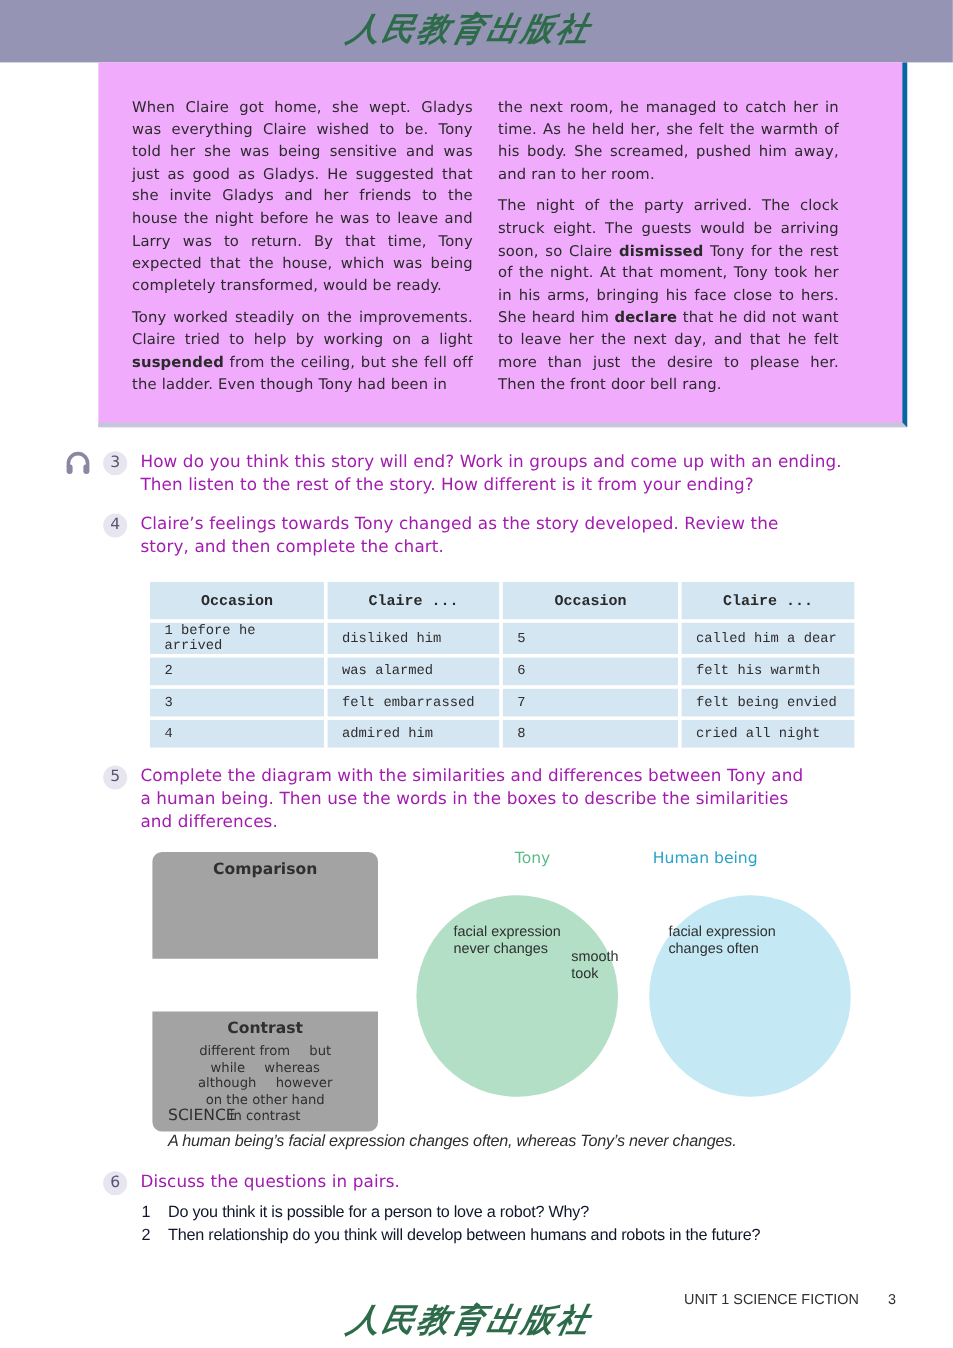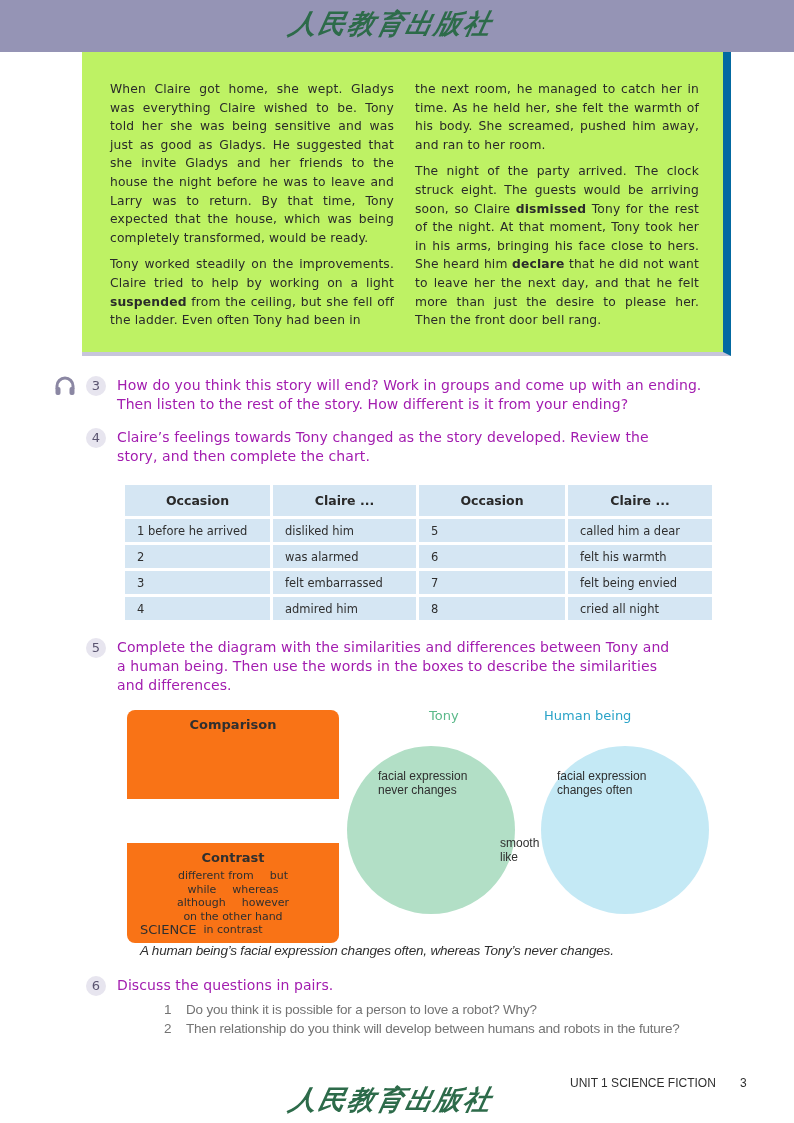--- a/index.html
+++ b/index.html
@@ -4,76 +4,76 @@
 <style>
   html, body { margin:0; padding:0; }
   body { width:794px; height:1123px; position:relative; background:#ffffff; overflow:hidden;
          font-family:"DejaVu Sans", sans-serif; color:#3a3446; }
   .topbar { position:absolute; left:0; top:0; width:794px; height:52px; background:#9594b5; }
   .logo { position:absolute; font-family:"DejaVu Serif", serif; font-style:italic; font-weight:bold;
           color:#2d6b4a; letter-spacing:2px; white-space:nowrap; }
   .logo.top { left:290px; top:6px; font-size:27px; transform:skewX(-12deg); }
   .logo.bottom { left:290px; top:1082px; font-size:27px; transform:skewX(-12deg); }
 
-  .passage { position:absolute; left:82px; top:52px; width:641px; height:300px; background:#bef264;
-             border-right:8px solid #0369a1; border-bottom:4px solid #c7c5db; }
+  .passage { position:absolute; left:82px; top:52px; width:641px; height:300px; background:#f0abfc;
+             border-right:4px solid #0369a1; border-bottom:4px solid #c7c5db;padding-left:29px; }
   .col { position:absolute; top:28px; width:284px; font-family:"DejaVu Sans", sans-serif; font-size:12.3px;
          line-height:18.6px; color:#2a2a2a; text-align:justify; letter-spacing:0.15px; }
   .col.left { left:28px; }
   .col.right { left:333px; top:28px; }
   .col p { margin:0 0 8px 0; }
   .col b { font-weight:bold; }
 
   .q { position:absolute; font-family:"DejaVu Sans", sans-serif; font-size:14px; line-height:19px;
        color:#a21caf; letter-spacing:0.1px; }
   .qnum { position:absolute; width:20px; height:20px; border-radius:50%; background:#e7e5ef;
           color:#5a5470; font-size:13px; text-align:center; line-height:20px; font-family:"DejaVu Sans", sans-serif; }
   .headphones { position:absolute; left:54px; top:375px; width:22px; height:22px; }
 
   table.chart { position:absolute; left:122px; top:482px; border-collapse:separate; border-spacing:3px;
                 font-family:"DejaVu Sans", sans-serif; }
   table.chart td, table.chart th { background:#d5e6f3; color:#2f2f2f; font-size:11.5px; padding:0 12px;
-                                   height:23px; text-align:left; font-weight:normal; }
+                                   height:23px; text-align:left; font-weight:normal;font-family:Liberation Mono, monospace; }
   table.chart th { height:31px; text-align:center; font-weight:bold; font-size:12.5px; color:#2a2a2a; }
   table.chart .c1 { width:121px; }
   table.chart .c2 { width:119px; }
   table.chart .c3 { width:122px; }
   table.chart .c4 { width:120px; }
 
-  .wordbox { position:absolute; left:127px; width:212px; background:#f97316; text-align:center;
+  .wordbox { position:absolute; left:127px; width:188px; background:#a3a3a3; text-align:center;
              font-family:"DejaVu Sans", sans-serif; color:#2f2f2f; }
   .wordbox.cmp { top:710px; height:89px; border-radius:8px 8px 0 0; }
   .wordbox.con { top:843px; height:100px; border-radius:0 0 8px 8px; }
   .wordbox .title { font-weight:bold; font-size:13px; margin-top:7px; margin-bottom:4px; }
   .wordbox .line { font-size:11px; line-height:13.6px; }
   .wordbox .line span { margin:0 8px; }
 
   .venn { position:absolute; left:340px; top:700px; width:390px; height:215px; }
   .venn-label { position:absolute; font-weight:normal; font-size:13px; font-family:"DejaVu Sans", sans-serif; }
   .venn-text { position:absolute; font-family:"Liberation Sans", sans-serif; font-size:12px; line-height:14px; color:#2f2f2f; }
 
   .example-label { position:absolute; left:140px; top:922px; font-size:13px; color:#2f2f2f; font-family:"DejaVu Sans", sans-serif; }
   .example-text { position:absolute; left:140px; top:943px; font-size:13.5px; font-style:italic; color:#2f2f2f;
                   font-family:"Liberation Sans", sans-serif; letter-spacing:-0.2px; }
-  .sub { position:absolute; font-family:"Liberation Sans", sans-serif; font-size:13.5px; color:#737373; letter-spacing:-0.2px;margin-left:46px; }
+  .sub { position:absolute; font-family:"Liberation Sans", sans-serif; font-size:13.5px; color:#0f172a; letter-spacing:-0.2px; }
   .sub .n { display:inline-block; width:22px; }
   .footer { position:absolute; left:570px; top:1076px; font-family:"Liberation Sans", sans-serif; font-size:12px; color:#2f2f2f; }
   .pagenum { position:absolute; left:740px; top:1076px; font-family:"Liberation Sans", sans-serif; font-size:12px; color:#2f2f2f; }
 </style>
 </head>
 <body>
 
 <div class="topbar">
   <div class="logo top">人民教育出版社</div>
 </div>
 
 <div class="passage">
   <div class="col left" id="col-left">
       <p><span>When Claire got home, she wept. Gladys was everything Claire wished to be. Tony told her she was being sensitive and was just as good as Gladys. He suggested that she invite Gladys and her friends to the house the night before he was to leave and Larry was to return. By that time, Tony expected that the house, which was being completely transformed, would be ready.</span></p>
-      <p><span>Tony worked steadily on the improvements. Claire tried to help by working on a light </span><b>suspended</b><span> from the ceiling, but she fell off the ladder. Even often Tony had been in</span></p>
+      <p><span>Tony worked steadily on the improvements. Claire tried to help by working on a light </span><b>suspended</b><span> from the ceiling, but she fell off the ladder. Even though Tony had been in</span></p>
     </div>
   <div class="col right" id="col-right">
       <p><span>the next room, he managed to catch her in time. As he held her, she felt the warmth of his body. She screamed, pushed him away, and ran to her room.</span></p>
       <p><span>The night of the party arrived. The clock struck eight. The guests would be arriving soon, so Claire </span><b>dismissed</b><span> Tony for the rest of the night. At that moment, Tony took her in his arms, bringing his face close to hers. She heard him </span><b>declare</b><span> that he did not want to leave her the next day, and that he felt more than just the desire to please her. Then the front door bell rang.</span></p>
     </div>
 </div>
 
 <svg class="headphones" viewBox="0 0 22 22">
   <path d="M3 14 V11 A8 8 0 0 1 19 11 V14" fill="none" stroke="#8b87a3" stroke-width="3"></path>
   <rect x="1.5" y="12" width="5" height="8" rx="2" fill="#8b87a3"></rect>
@@ -160,23 +160,23 @@
     <circle id="circ-right" cx="285" cy="130" r="84" fill="#c4e9f5"></circle>
     <circle id="circ-overlap" cx="285" cy="130" r="84" clip-path="url(#clipLeft)" fill="#dcefef"></circle>
     <line x1="188" y1="52" x2="188" y2="208" stroke="#ffffff" stroke-width="1.2"></line>
   </svg>
   <div class="venn-label" id="lbl-left" style="left: 89px; top: 8px; color: rgb(91, 185, 138);">Tony</div>
   <div class="venn-label" id="lbl-right" style="left: 204px; top: 8px; color: rgb(42, 163, 200);">Human being</div>
   <div class="venn-text" style="left:38px;top:69px;">
     <div>facial expression</div>
     <div>never changes</div>
   </div>
-  <div class="venn-text" style="left:160px;top:90px;margin-top:46px;">
+  <div class="venn-text" style="left:136px;top:90px;">
     <div>smooth</div>
-    <div>like</div>
+    <div>took</div>
   </div>
   <div class="venn-text" style="left:217px;top:69px;">
     <div>facial expression</div>
     <div>changes often</div>
   </div>
 </div>
 
 <div class="example-label">SCIENCE</div>
 <div class="example-text">A human being’s facial expression changes often, whereas Tony’s never changes.</div>
 

